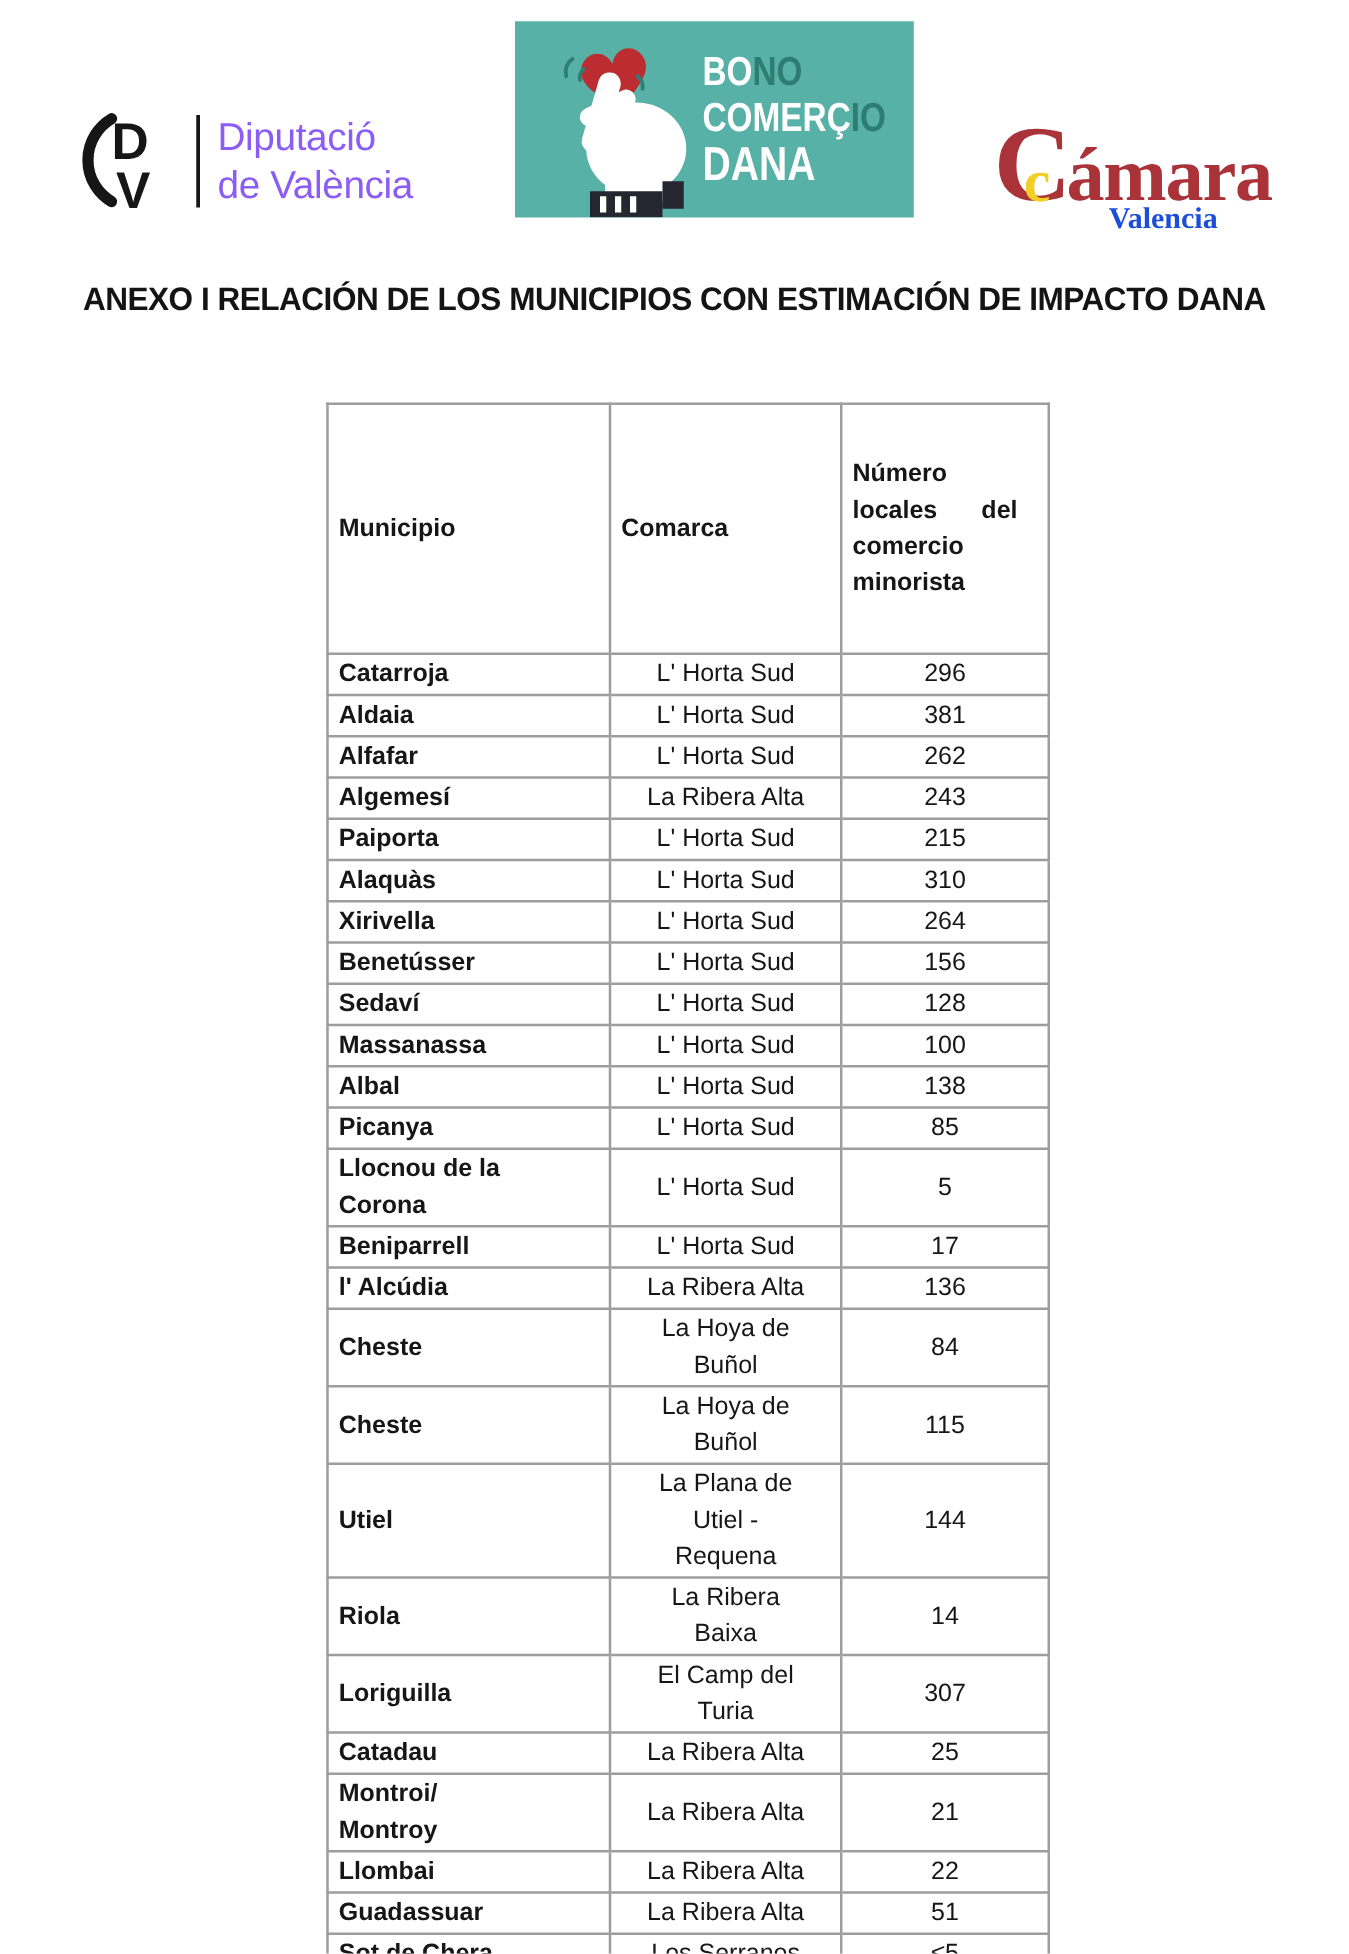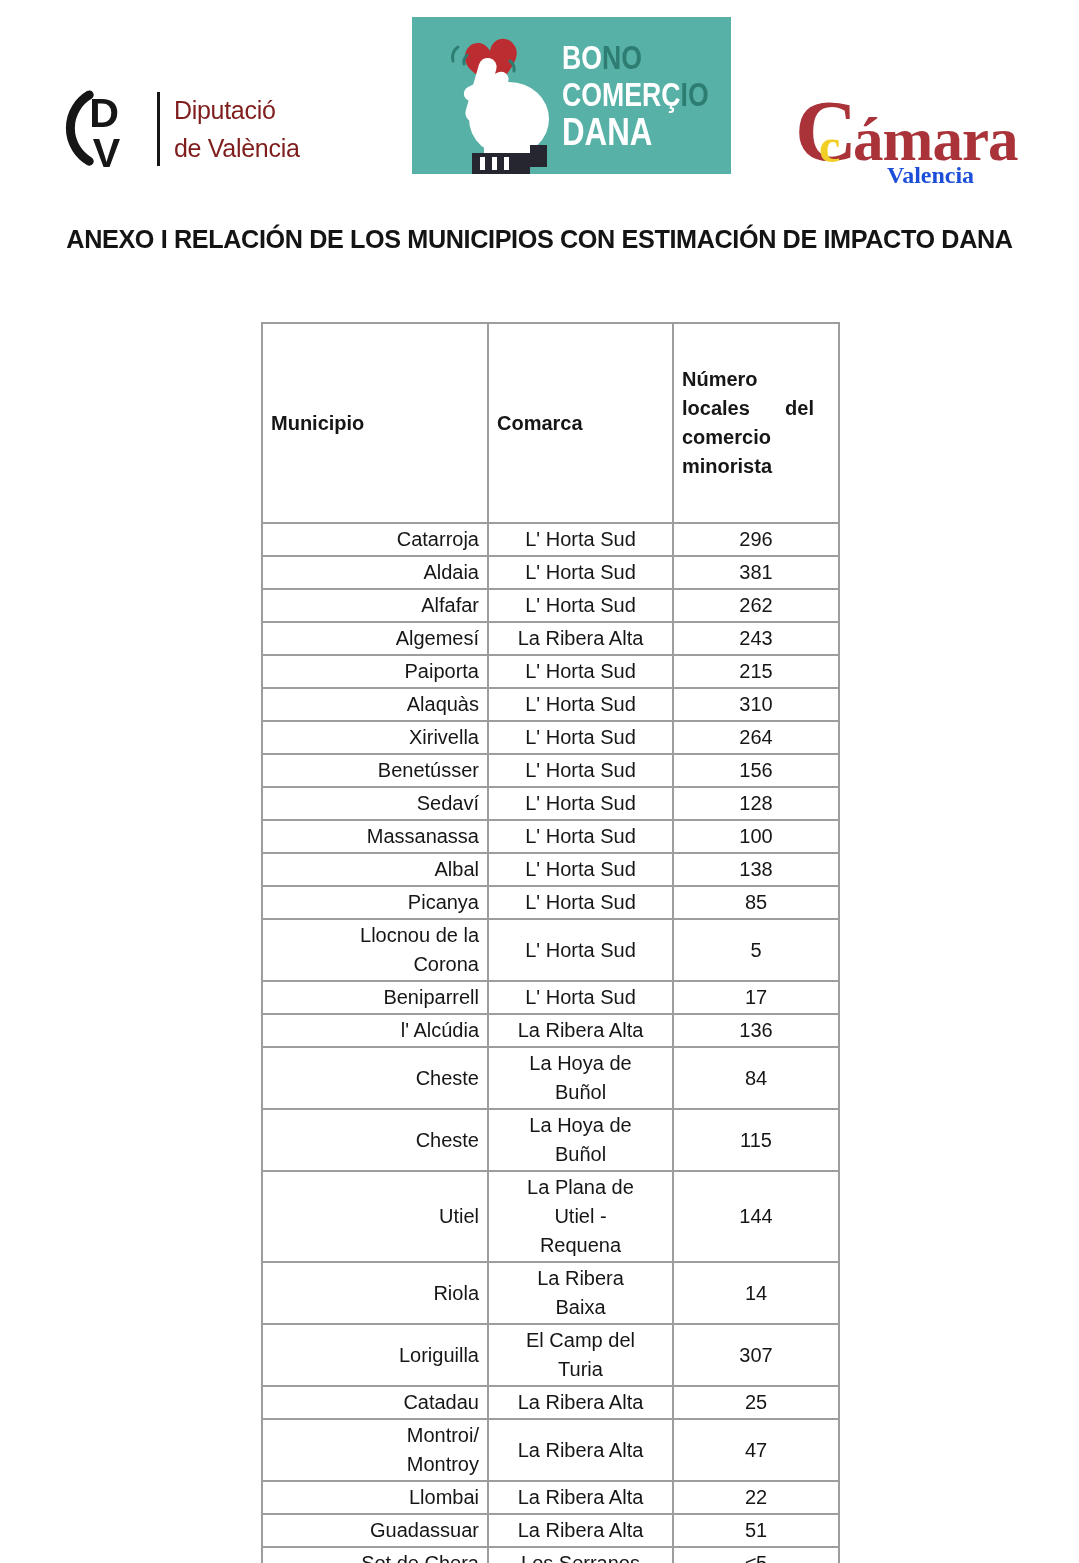--- a/index.html
+++ b/index.html
@@ -4,21 +4,21 @@
 <style>
   * { margin:0; padding:0; box-sizing:border-box; }
   html,body { background:#ffffff; }
   body { font-family:"Liberation Sans", sans-serif; color:#161616; }
   .page {
     position:relative; width:1079px; height:1563px; background:#ffffff; overflow:hidden;
   }
 
   
   .logo-dv { position:absolute; left:57px; top:84px; display:flex; align-items:center; gap:14px; }
-  .logo-dv .names { font-size:25px; line-height:38px; color:#7f1d1d; letter-spacing:-0.3px; }
+  .logo-dv .names { font-size:31px; line-height:38px; color:#8b5cf6; letter-spacing:-0.3px; }
   .logo-dv .bar { width:3px; height:74px; background:#161616; }
 
   .logo-bono { position:absolute; left:412px; top:17px; width:319px; height:157px;
     background:#58b1a6; display:flex; align-items:center; overflow:hidden; }
   .bono-hand { flex:0 0 150px; height:100%; }
   .bono-text { font-weight:bold; font-size:29px; line-height:33px; color:#ffffff;
     letter-spacing:0px; transform:scale(0.92,1.12); transform-origin:left center; }
   .bono-text .dark { color:#2e7d72; }
   .bono-text .l3 { font-size:34px; }
 
@@ -35,21 +35,21 @@
   .doc-title { position:absolute; top:224px; left:0; width:1079px; text-align:center;
     font-weight:bold; font-size:26px; letter-spacing:-0.4px; color:#141414;
     transform:scaleX(0.97); }
 
   
   .tbl { position:absolute; left:261px; top:322px; border-collapse:collapse;
     table-layout:fixed; width:577px; }
   .tbl td, .tbl th { border:2px solid #9d9d9d; background:#ffffff; vertical-align:middle;
     font-size:20px; line-height:29px; padding:1px 8px; white-space:pre-line; }
   .tbl th { font-weight:bold; text-align:left; padding:12px 8px; }
-  .col-municipio { width:226px; font-weight:normal; text-align:right; }
+  .col-municipio { width:226px; font-weight:bold; text-align:left; }
   .col-comarca  { width:185px; text-align:center; }
   .col-locales  { width:166px; text-align:center; }
   .num-header-text { width:132px; text-align:justify; }
 </style>
 </head>
 <body>
 
 <div class="page">
 
   <div class="logo-dv">
@@ -235,21 +235,21 @@
         </tr>
         <tr>
           <td class="col-municipio">Catadau</td>
           <td class="col-comarca">La Ribera Alta</td>
           <td class="col-locales">25</td>
         </tr>
         <tr>
           <td class="col-municipio">Montroi/
 Montroy</td>
           <td class="col-comarca">La Ribera Alta</td>
-          <td class="col-locales">47</td>
+          <td class="col-locales">21</td>
         </tr>
         <tr>
           <td class="col-municipio">Llombai</td>
           <td class="col-comarca">La Ribera Alta</td>
           <td class="col-locales">22</td>
         </tr>
         <tr>
           <td class="col-municipio">Guadassuar</td>
           <td class="col-comarca">La Ribera Alta</td>
           <td class="col-locales">51</td>

